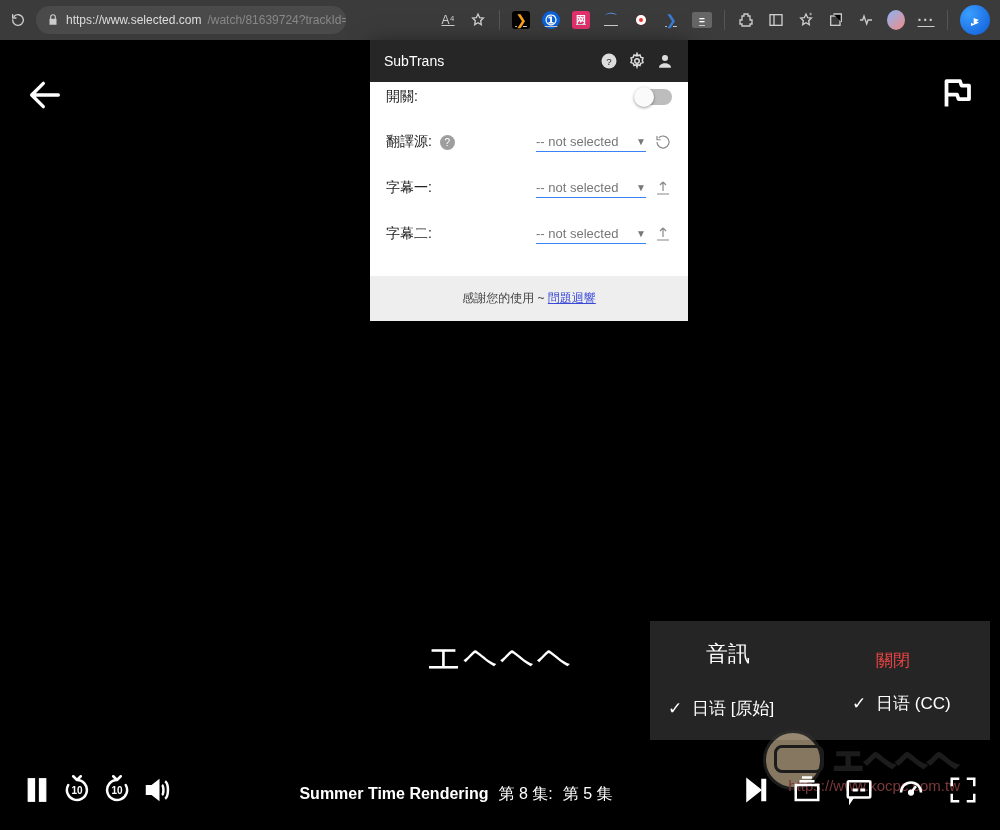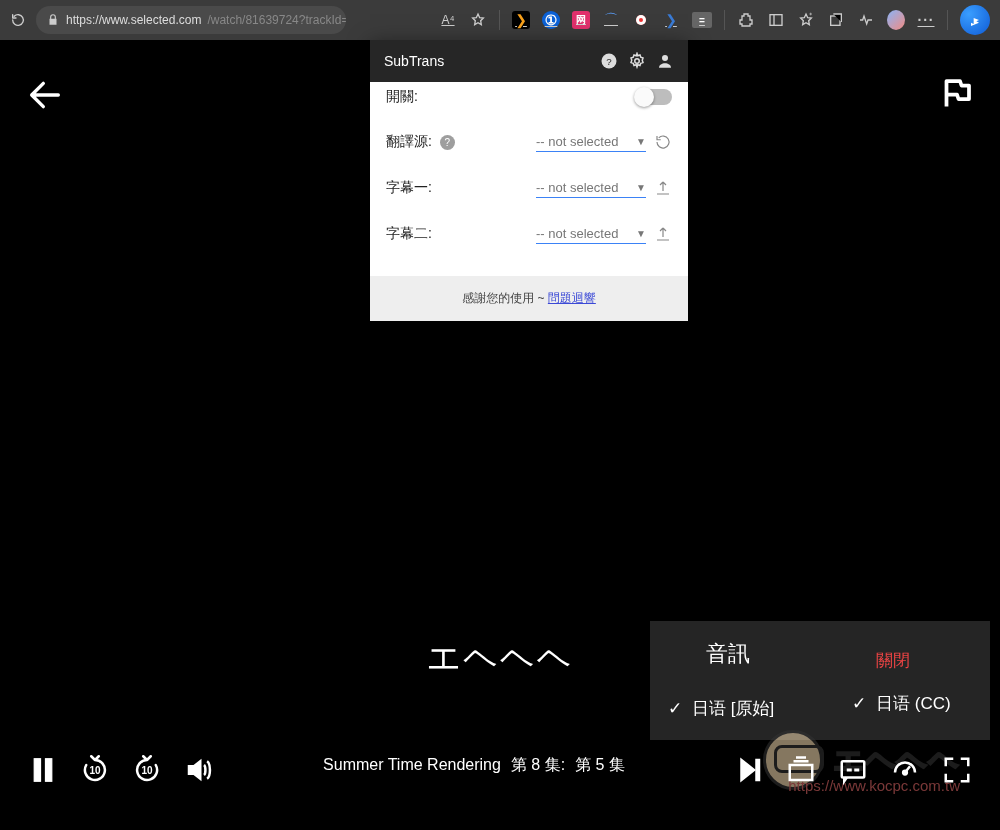--- a/index.html
+++ b/index.html
@@ -35,30 +35,30 @@
   .flag-btn svg{ width:36px; height:36px; stroke:#fff; fill:none; stroke-width:2.5;}
 
   .subtitle-text {
     position:absolute; left:50%; top:595px; transform:translateX(-50%);
     font-size:34px; color:#fff; letter-spacing:2px; font-weight:500; white-space:nowrap;
   }
 
   
   .controls {
     position:absolute; left:0; right:0; bottom:25px; height:50px;
-    display:flex; align-items:flex-start; padding:0 28px; gap:22px; color:#fff;
+    display:flex; align-items:flex-end; padding:0 22px; gap:10px; color:#fff;
   }
   .controls .btn svg { width:30px; height:30px; stroke:#fff; fill:#fff; }
   .controls .btn.circle svg { fill:none; stroke-width:2; }
   .seek-label { min-width:20px; text-align:center; font-size:10px; position:absolute; color:#fff; font-weight:600;}
   .seek-wrap{position:relative; width:30px; height:30px; display:flex; align-items:center; justify-content:center;}
   .seek-wrap svg{width:30px;height:30px;stroke:#fff;fill:none;stroke-width:2;}
   .gap-flex{flex:1;}
   .title-row { display:flex; align-items:baseline; gap:10px; font-size:16px;}
-  .title-row .ep-strong{font-weight:400;}
+  .title-row .ep-strong{font-weight:700;}
   .right-controls{display:flex; align-items:center; gap:22px;}
   .right-controls svg{width:30px;height:30px;stroke:#fff;fill:none;stroke-width:2;}
 
   
   .as-popup{
     position:absolute; right:10px; bottom:90px; width:340px; 
     background:rgba(40,40,40,.92); color:#fff; padding:18px 0 10px;
     font-size:17px;
   }
   .as-popup .cols{display:flex;gap:28px;}

